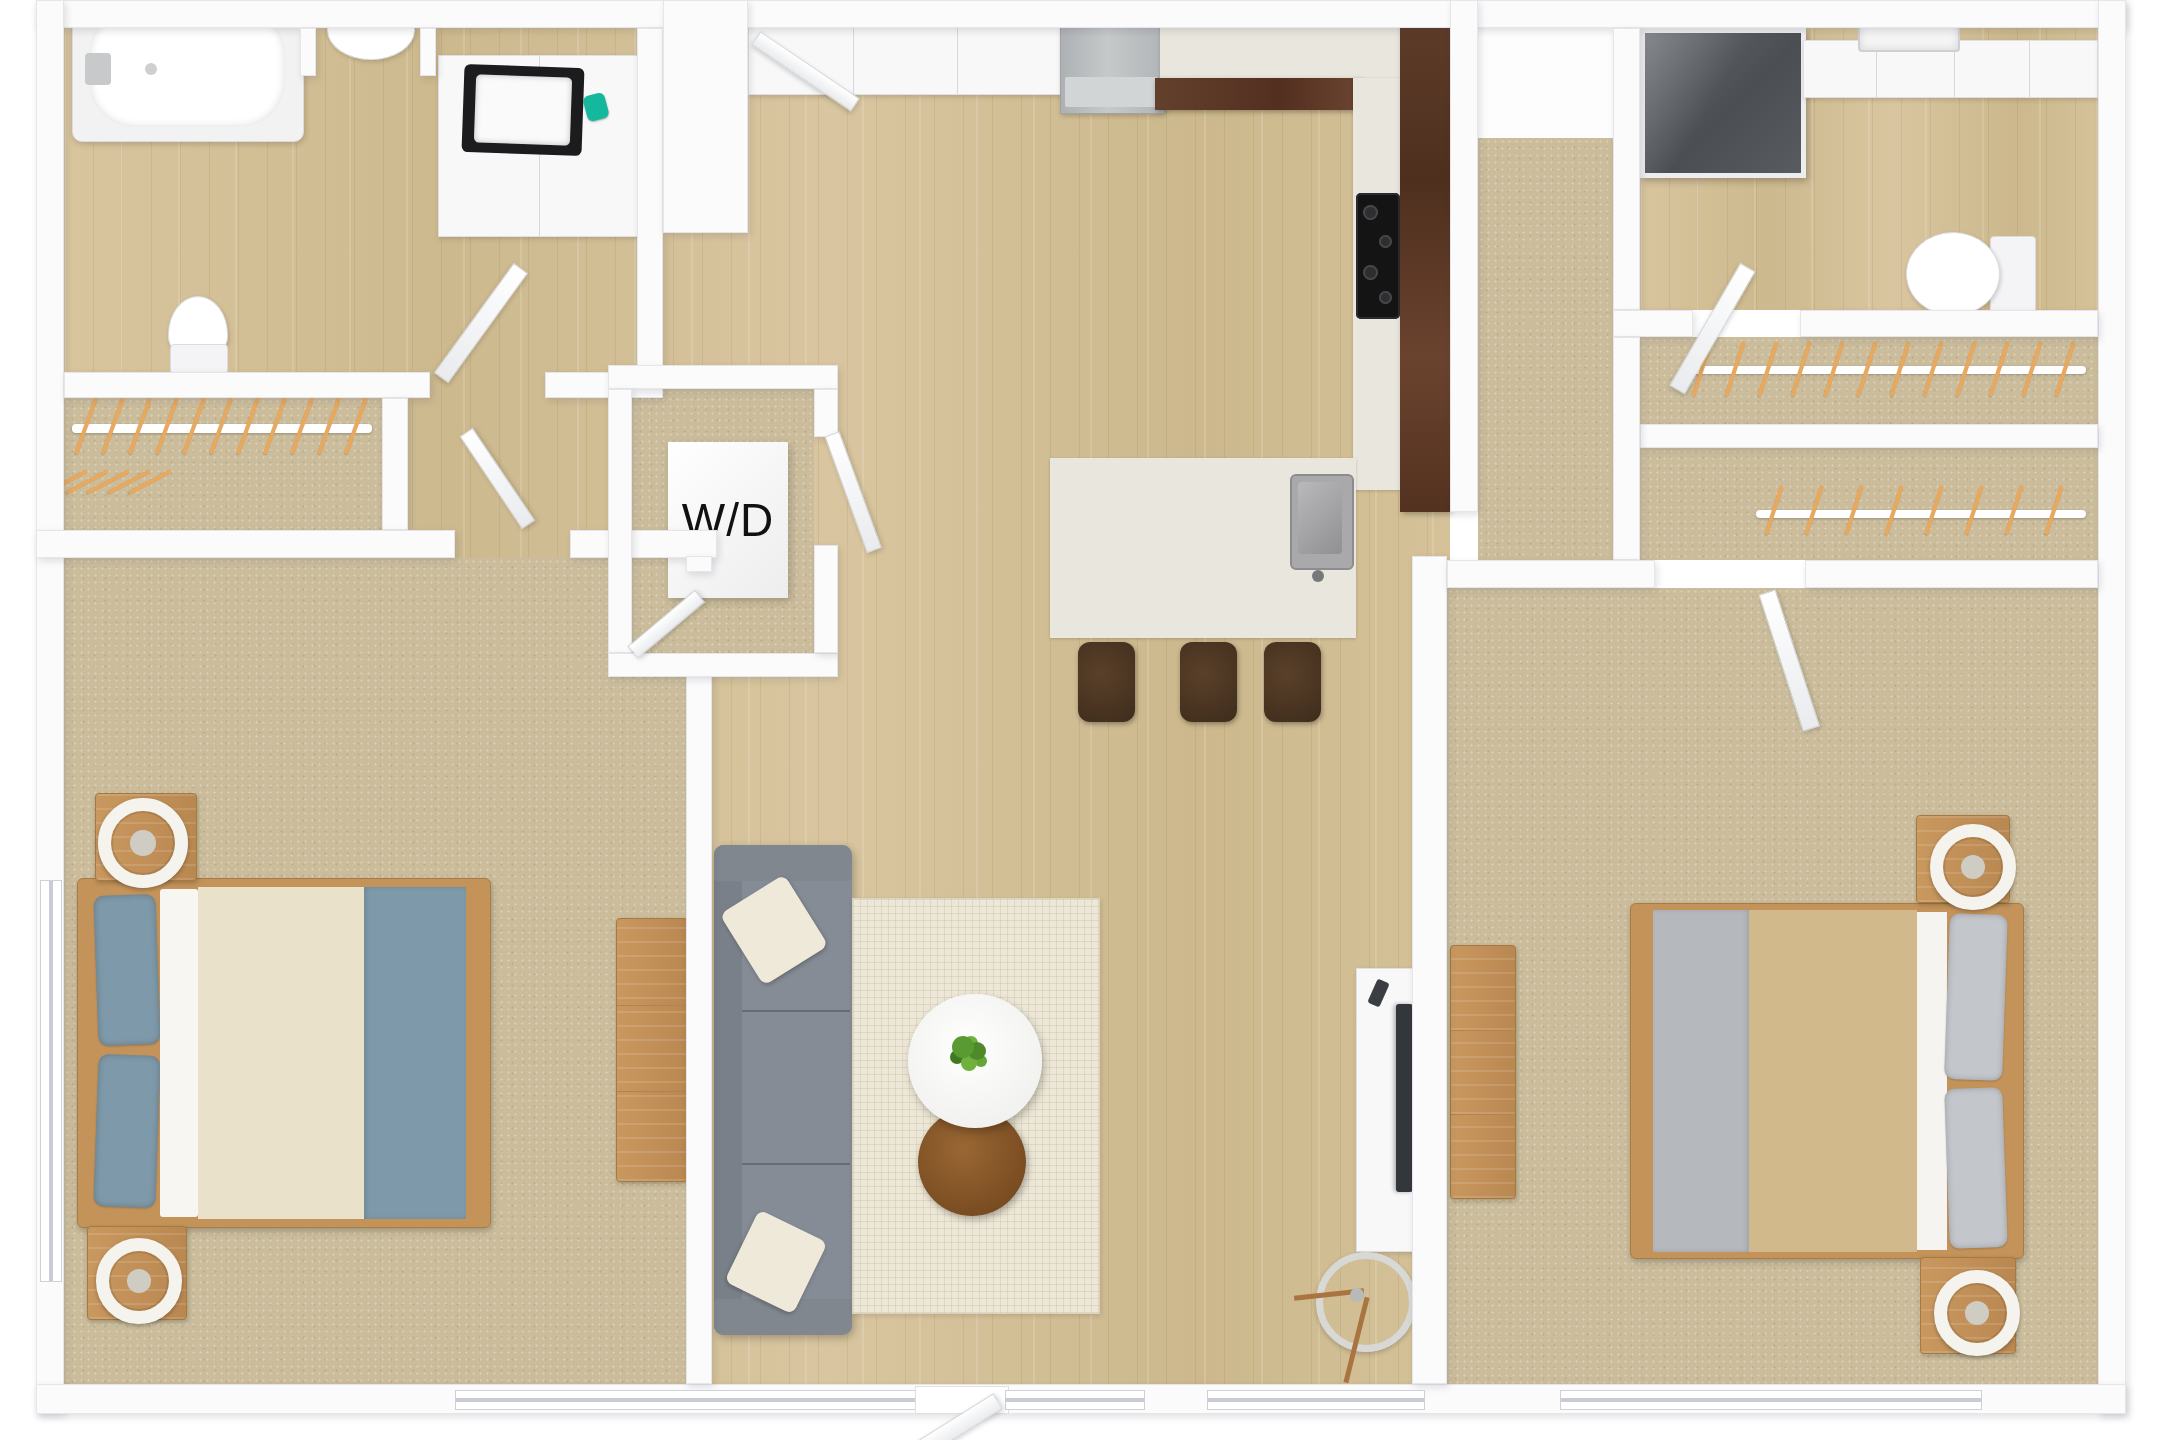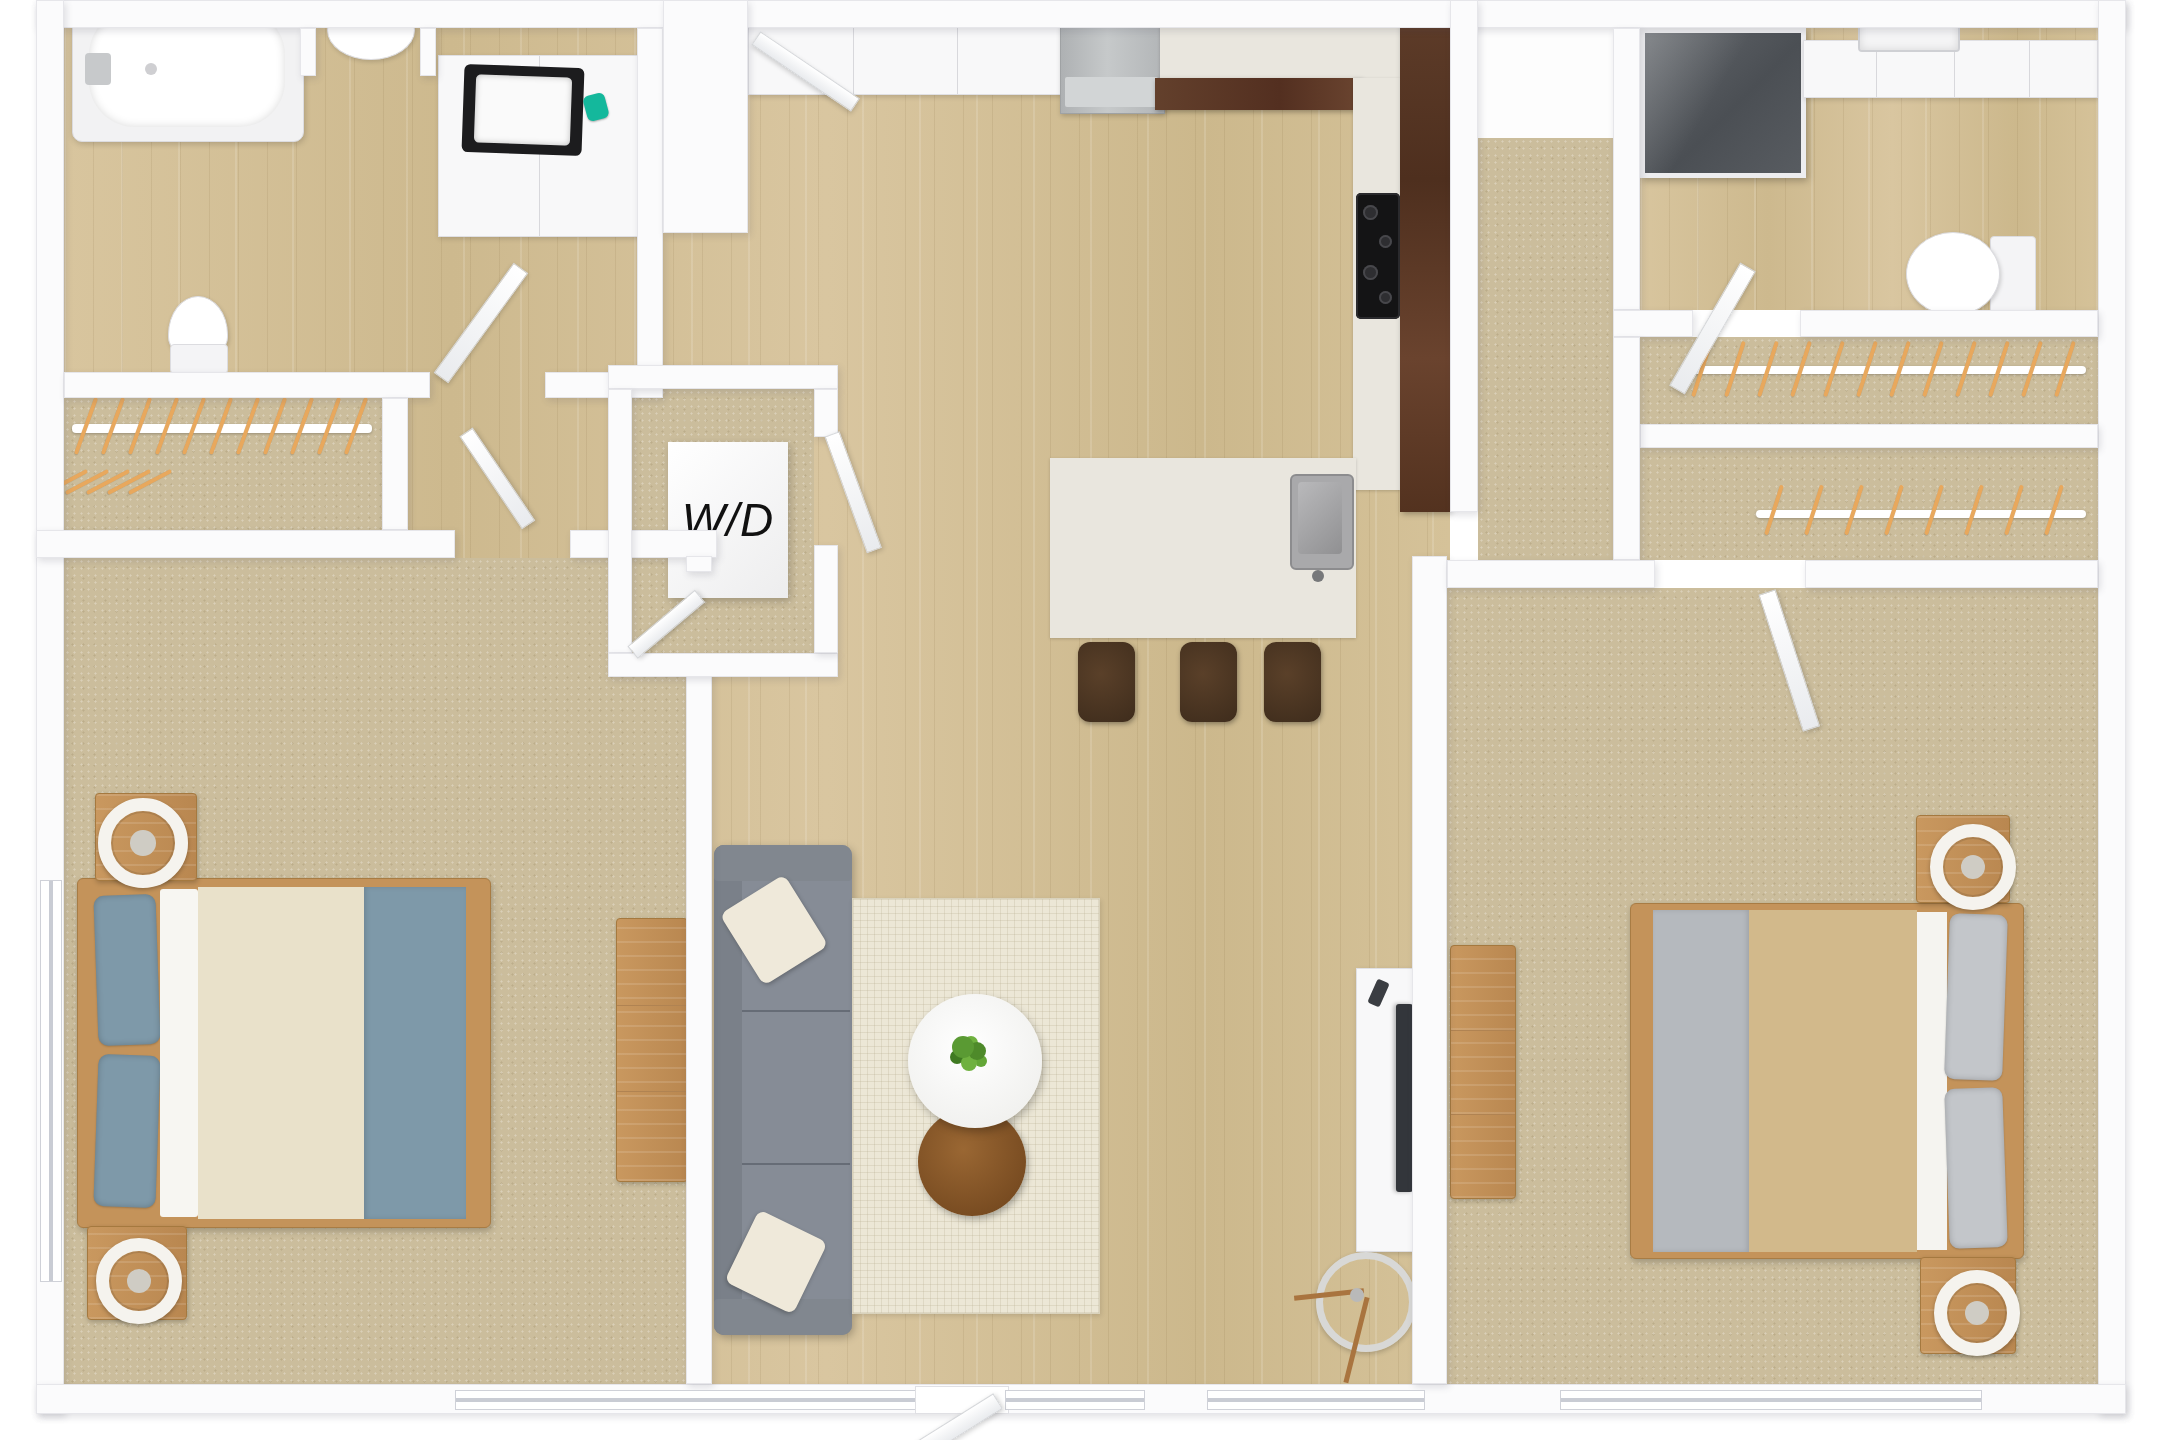--- a/index.html
+++ b/index.html
@@ -106,21 +106,21 @@
     </div>
     <div class="abs" style="left:146px;top:38px;width:22px;height:26px;background:var(--teal,#14b89c);border-radius:6px;transform:rotate(-15deg);box-shadow:0 1px 2px rgba(0,0,0,0.3);"></div>
   </div>
   <div class="abs" style="left:168px;top:296px;width:60px;height:78px;">
     <div class="abs" style="left:0;top:0;width:58px;height:60px;background:#ffffff;border:1px solid #dcdce0;border-radius:50% 50% 42% 42% / 62% 62% 34% 34%;box-shadow:1px 2px 4px rgba(0,0,0,0.18);"></div>
     <div class="abs" style="left:2px;top:48px;width:56px;height:28px;background:#f4f4f6;border:1px solid #dcdce0;border-radius:4px;"></div>
   </div>
 
   <div class="abs rod" style="left:72px;top:424px;width:300px;height:9px;"></div>
 
-  <div class="abs wd-cube" style="left:668px;top:442px;width:120px;height:156px;font-style:italic;">
+  <div class="abs wd-cube" style="left:668px;top:442px;width:120px;height:156px;">
     <span>W/D</span>
   </div>
 
   <div class="abs whitebox" style="left:748px;top:0;width:312px;height:93px;">
     <div class="seamV" style="left:104px;"></div>
       <div class="seamV" style="left:208px;"></div>
   </div>
   <div class="abs" style="left:1060px;top:0;width:103px;height:112px;background:linear-gradient(90deg,#aeb1b3,#c6c9ca 45%,#b2b5b7);border:1px solid #9fa2a4;box-shadow:1px 2px 5px rgba(0,0,0,0.2);">
     <div class="abs" style="left:4px;top:76px;width:93px;height:30px;background:#d2d5d6;border-radius:2px;"></div>
   </div>

